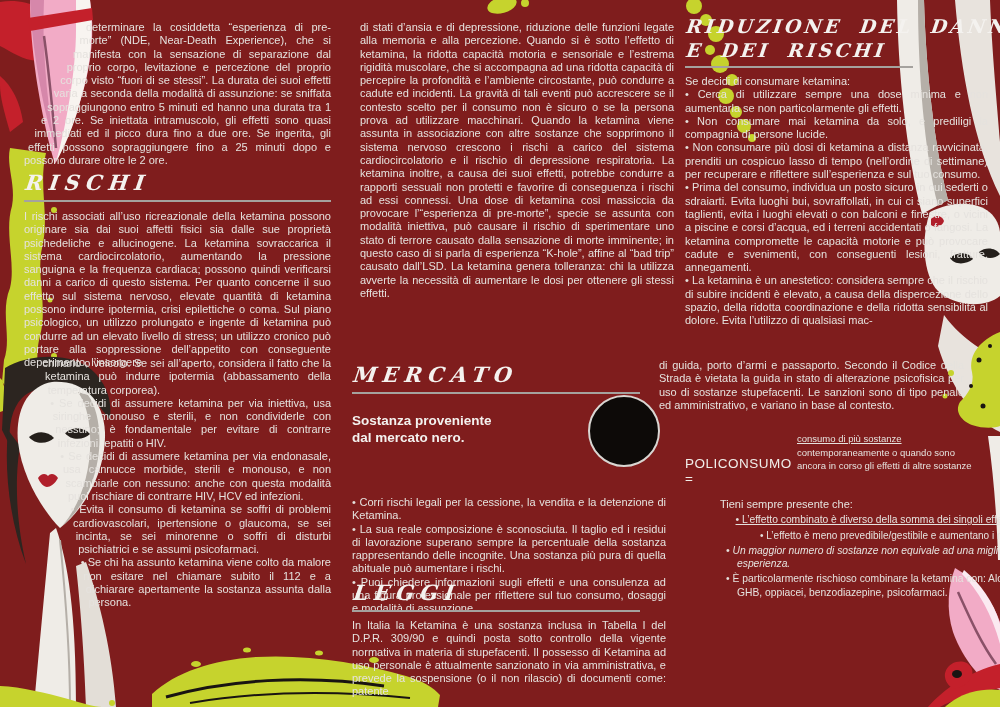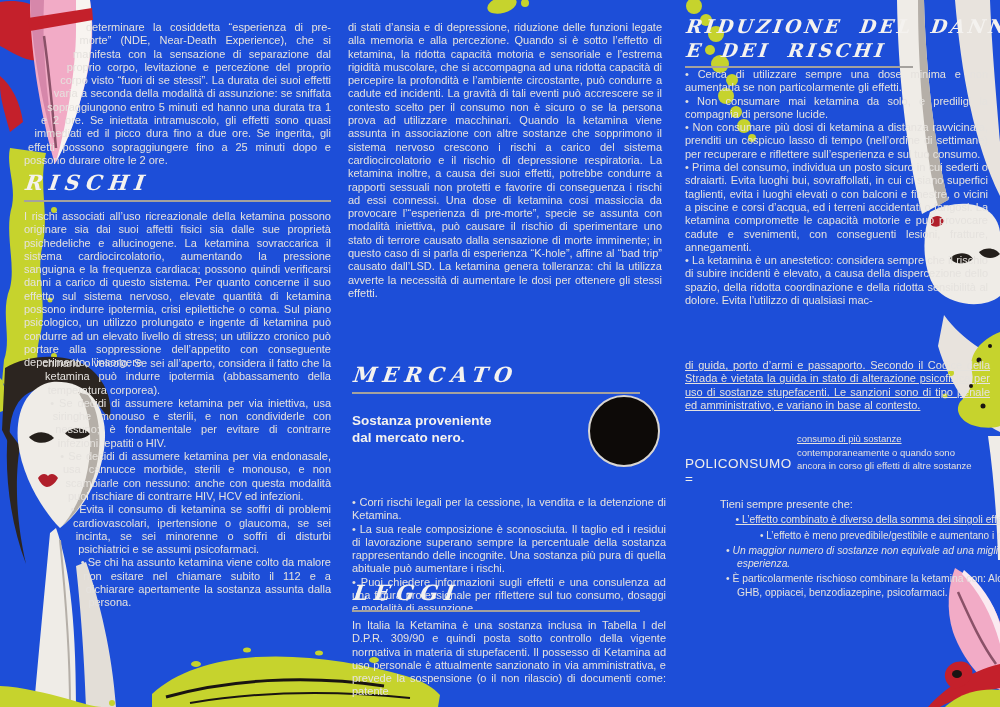--- a/index.html
+++ b/index.html
@@ -1,16 +1,16 @@
 <!DOCTYPE html>
 <html><head>
 <meta charset="utf-8">
 <style>
   html,body{margin:0;padding:0;background:#000;}
-  #page{position:relative;width:1000px;height:707px;background:#1d4ed8;overflow:hidden;
+  #page{position:relative;width:1000px;height:707px;background:#7f1d1d;overflow:hidden;
         font-family:"Liberation Sans",sans-serif;color:#e5e2de;}
   #decor{position:absolute;left:0;top:0;width:1000px;height:707px;pointer-events:none;}
   .col{position:absolute;z-index:2;}
   p{margin:0;}
   .body-txt{font-size:11px;line-height:13.3px;text-align:justify;color:#e5e2de;}
   .bullet::before{content:"\2022\00a0";}
   .script-head{font-family:"DejaVu Serif",serif;font-style:italic;font-weight:bold;
                color:#f4f2ef;transform:skewX(-8deg);transform-origin:left bottom;
                letter-spacing:6px;font-size:21px;line-height:26px;white-space:nowrap;}
   .rule{height:2px;background:#a5a29e;margin-top:4px;}
@@ -145,21 +145,21 @@
 
   <div class="col" style="left:20px;top:357px;width:311px;">
     <div class="wrapL" style="width:74px;height:282px;shape-outside:polygon(0 0,20px 0,74px 100%,0 100%);"></div>
     <p class="body-txt">chinario o veicolo. Se sei all’aperto, considera il fatto che la ketamina può indurre ipotermia (abbassamento della temperatura corporea).</p>
     <p class="body-txt bullet">Se decidi di assumere ketamina per via iniettiva, usa siringhe monouso e sterili, e non condividerle con nessuno; è fondamentale per evitare di contrarre infezioni, epatiti o HIV.</p>
     <p class="body-txt bullet">Se decidi di assumere ketamina per via endonasale, usa cannucce morbide, sterili e monouso, e non scambiarle con nessuno: anche con questa modalità puoi rischiare di contrarre HIV, HCV ed infezioni.</p>
     <p class="body-txt bullet">Evita il consumo di ketamina se soffri di problemi cardiovascolari, ipertensione o glaucoma, se sei incinta, se sei minorenne o soffri di disturbi psichiatrici e se assumi psicofarmaci.</p>
     <p class="body-txt bullet">Se chi ha assunto ketamina viene colto da malore non esitare nel chiamare subito il 112 e a dichiarare apertamente la sostanza assunta dalla persona.</p>
   </div>
 
-  <div class="col" style="left:348px;top:21px;width:314px;">
+  <div class="col" style="left:360px;top:21px;width:314px;">
     <p class="body-txt">di stati d’ansia e di depressione, riduzione delle funzioni legate alla memoria e alla percezione. Quando si è sotto l’effetto di ketamina, la ridotta capacità motoria e sensoriale e l’estrema rigidità muscolare, che si accompagna ad una ridotta capacità di percepire la profondità e l’ambiente circostante, può condurre a cadute ed incidenti. La gravità di tali eventi può accrescere se il contesto scelto per il consumo non è sicuro o se la persona prova ad utilizzare macchinari. Quando la ketamina viene assunta in associazione con altre sostanze che sopprimono il sistema nervoso crescono i rischi a carico del sistema cardiocircolatorio e il rischio di depressione respiratoria. La ketamina inoltre, a causa dei suoi effetti, potrebbe condurre a rapporti sessuali non protetti e favorire di conseguenza i rischi ad essi connessi. Una dose di ketamina cosi massiccia da provocare l’“esperienza di pre-morte”, specie se assunta con modalità iniettiva, può causare il rischio di sperimentare uno stato di terrore causato dalla sensazione di morte imminente; in questo caso di si parla di esperienza “K-hole”, affine al “bad trip” causato dall’LSD. La ketamina genera tolleranza: chi la utilizza avverte la necessità di aumentare le dosi per ottenere gli stessi effetti.</p>
   </div>
 
   <div class="col" style="left:352px;top:362px;width:314px;">
     <div class="script-head">MERCATO</div>
     <div class="rule" style="width:288px;"></div>
     <div class="merc-sub" style="margin-top:18px;">Sostanza proveniente dal mercato nero.</div>
     <div class="circle" style="left:236px;top:33px;"></div>
     <div style="margin-top:50px;">
       <p class="body-txt bullet">Corri rischi legali per la cessione, la vendita e la detenzione di Ketamina.</p>
@@ -171,28 +171,29 @@
   <div class="col" style="left:352px;top:580px;width:314px;">
     <div class="script-head">LEGGI</div>
     <div class="rule" style="width:288px;"></div>
     <p class="body-txt" style="margin-top:7px;">In Italia la Ketamina è una sostanza inclusa in Tabella I del D.P.R. 309/90 e quindi posta sotto controllo della vigente normativa in materia di stupefacenti. Il possesso di  Ketamina ad uso personale è attualmente sanzionato in via amministrativa, e prevede la sospensione (o il non rilascio) di documenti come: patente</p>
   </div>
 
   <div class="col" style="left:685px;top:14px;width:303px;">
     <div class="script-head" style="font-size:19px;line-height:24px;letter-spacing:3px;word-spacing:8px;">RIDUZIONE DEL DANNO</div>
     <div class="script-head" style="font-size:19px;line-height:24px;letter-spacing:3px;word-spacing:8px;">E DEI RISCHI</div>
     <div class="rule" style="width:228px;"></div>
+    <p class="body-txt" style="margin-top:7px;">Se decidi di consumare ketamina:</p>
     <p class="body-txt bullet">Cerca di utilizzare sempre una dose minima e non aumentarla se non particolarmente gli effetti.</p>
     <p class="body-txt bullet">Non consumare mai ketamina da solo, e prediligi la compagnia di persone lucide.</p>
     <p class="body-txt bullet">Non consumare più dosi di ketamina a distanza ravvicinata, prenditi un cospicuo lasso di tempo (nell’ordine di settimane) per recuperare e riflettere sull’esperienza e sul tuo consumo.</p>
     <p class="body-txt bullet">Prima del consumo, individua un posto sicuro in cui sederti o sdraiarti. Evita luoghi bui, sovraffollati, in cui ci siano superfici taglienti, evita i luoghi elevati o con balconi e finestre, o vicini a piscine e corsi d’acqua, ed i terreni accidentati o fangosi. La ketamina compromette le capacità motorie e può provocare cadute e svenimenti, con conseguenti lesioni, fratture, annegamenti.</p>
     <p class="body-txt bullet">La ketamina è un anestetico: considera sempre che il rischio di subire incidenti è elevato, a causa della dispercezione dello spazio, della ridotta coordinazione e della ridotta sensibilità al dolore. Evita l’utilizzo di qualsiasi mac-</p>
   </div>
 
-  <div class="col" style="left:685px;top:359px;width:305px;text-decoration:underline;">
+  <div class="col" style="left:659px;top:359px;width:305px;">
     <p class="body-txt">di guida, porto d’armi e passaporto. Secondo il Codice della Strada è vietata la guida in stato di alterazione psicofisica per uso di sostanze stupefacenti. Le sanzioni sono di tipo penale ed amministrativo, e variano in base al contesto.</p>
   </div>
 
   <div class="col" style="left:685px;top:432px;width:305px;display:flex;">
     <div class="poli-term" style="margin-top:24px;width:112px;flex:none;">POLICONSUMO =</div>
     <div class="small-def">
       <span style="display:block;text-decoration:underline;">consumo di più sostanze</span>
       <span style="display:block;">contemporaneamente o quando sono</span>
       <span style="display:block;">ancora in corso gli effetti di altre sostanze</span>
     </div>

